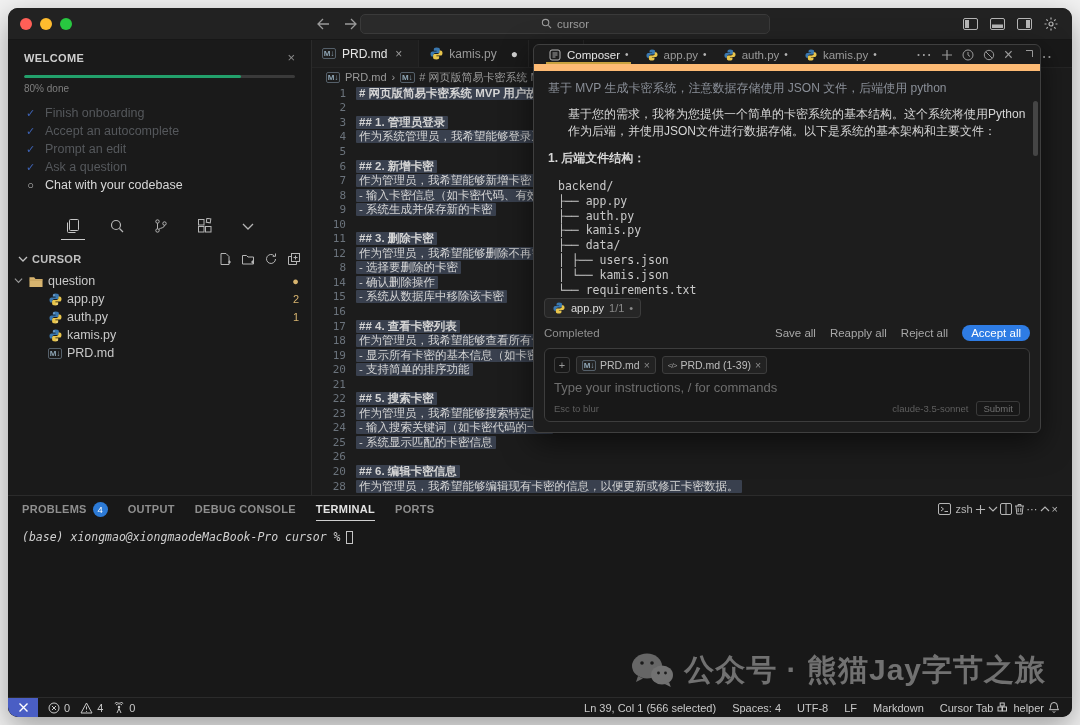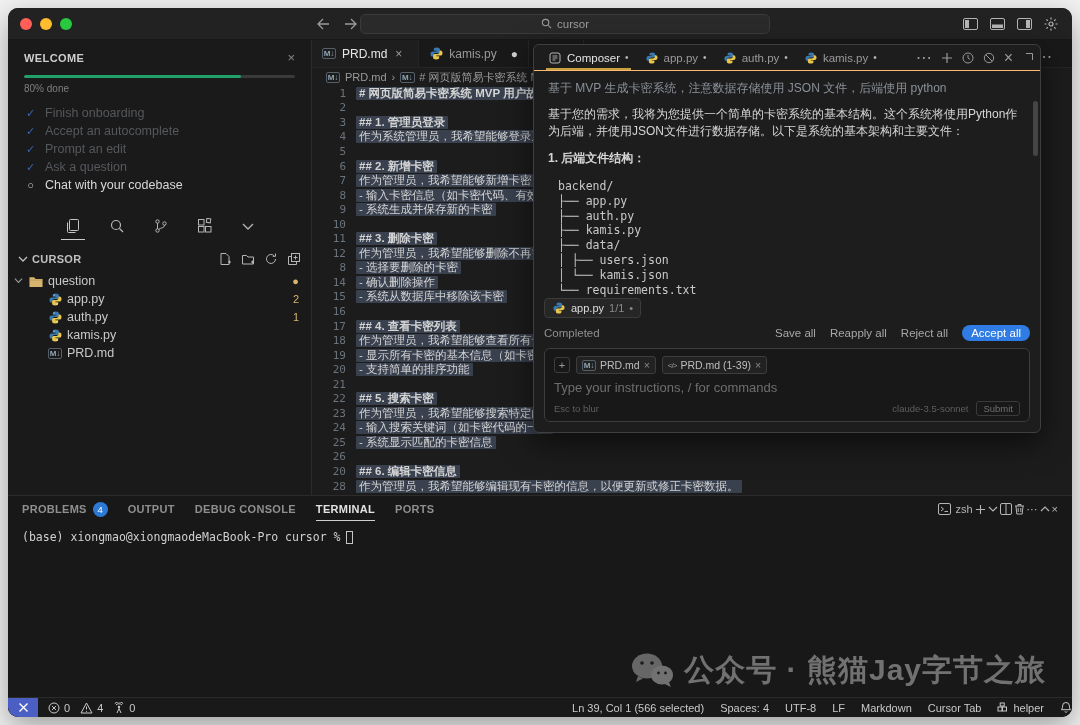--- a/index.html
+++ b/index.html
@@ -62,30 +62,30 @@
   #breadcrumb { height:18px; display:flex; align-items:center; gap:5px; padding-left:14px; font-size:11px; color:#9a9a9a; }
   #code { position:absolute; top:46px; left:0; right:0; bottom:0; overflow:hidden; }
   .code-line { display:flex; height:14.55px; align-items:center; }
   .line-num { width:34px; text-align:right; flex:0 0 auto; color:#6b737c; font-size:11px; font-family:"DejaVu Sans Mono",monospace; }
   .line-text { margin-left:10px; font-size:11.5px; color:#d4d4d4; white-space:nowrap; background:#39404e; padding:0 3px; border-radius:1px; line-height:13px; }
   .line-text:empty { background:transparent; padding:0; }
   .line-text.bold { font-weight:bold; }
 
   
   #composer { position:absolute; left:221px; top:4px; width:508px; height:389px; background:#1d1d1d; border:1px solid #3f3f3f; border-radius:6px; box-shadow:0 10px 30px rgba(0,0,0,.55); z-index:5; display:flex; flex-direction:column; overflow:hidden; }
-  #composer-tabs { height:26px; display:flex; align-items:center; border-bottom:1px solid #fdba74; padding:0 6px; flex:0 0 auto; }
+  #composer-tabs { height:26px; display:flex; align-items:center; border-bottom:7px solid #fdba74; padding:0 6px; flex:0 0 auto; }
   .cp-tab { display:flex; align-items:center; gap:5px; height:100%; padding:0 8px; font-size:11.5px; color:#9a9a9a; cursor:pointer; position:relative; white-space:nowrap; }
   .cp-tab.active { color:#e4e4e4; }
   .cp-tab.active:after { content:""; position:absolute; left:6px; right:6px; bottom:0; height:2px; background:#c9a23f; }
   .cp-dot { color:#b5b5b5; font-size:10px; }
   .cp-actions { margin-left:auto; display:flex; gap:9px; align-items:center; color:#9a9a9a; }
   .cp-actions svg{display:block;cursor:pointer}
   #composer-body { flex:1 1 auto; padding:9px 14px 10px 14px; overflow:hidden; position:relative; font-size:12px; }
   .user-msg { color:#8a8f98; }
-  .ai-reply { margin-top:9px; color:#d6d6d6; line-height:17px; }
+  .ai-reply { margin-top:9px; color:#d6d6d6; line-height:17px;margin-left:20px; }
   .cp-section { margin-top:10px; color:#d6d6d6; font-weight:bold; font-size:12px; }
   .file-tree { margin:12px 0 0 10px; font-size:11.5px; color:#c9c9c9; line-height:14.8px; }
   .cp-scrollbar { position:absolute; right:2px; top:30px; width:5px; height:55px; background:#454545; border-radius:3px; }
   #composer-foot { flex:0 0 auto; padding:0 10px 10px 10px; }
   .chip-row { display:flex; }
   .file-chip { display:flex; align-items:center; gap:5px; border:1px solid #3c3c3c; background:#262626; border-radius:4px; padding:2px 7px; font-size:11px; color:#dddddd; }
   .file-chip .cnt { color:#8a8a8a; }
   .action-row { display:flex; align-items:center; margin-top:7px; font-size:11.5px; color:#8f8f8f; gap:14px; }
   .action-row .spacer { flex:1; }
   .link-btn { color:#a8a8a8; cursor:pointer; }
@@ -104,32 +104,32 @@
   
   #panel { height:202px; flex:0 0 auto; background:#181818; border-top:1px solid #2b2b2b; position:relative; }
   #panel-tabs { height:26px; display:flex; align-items:center; padding:0 14px; gap:20px; }
   .pn-tab { font-size:11px; letter-spacing:.3px; color:#8f8f8f; display:flex; align-items:center; gap:6px; height:100%; cursor:pointer; position:relative; font-weight:bold; }
   .pn-tab.active { color:#e2e2e2; }
   .pn-tab.active:after { content:""; position:absolute; left:0; right:0; bottom:1px; height:1px; background:#cfcfcf; }
   .pn-badge { min-width:15px; height:15px; border-radius:8px; color:#fff; font-size:9.5px; display:flex; align-items:center; justify-content:center; font-weight:normal; }
   .panel-actions { margin-left:auto; display:flex; align-items:center; gap:2px; color:#b5b5b5; font-size:11px; }
   .panel-actions svg{display:block;cursor:pointer}
   .shell-label{display:flex;align-items:center;gap:4px;}
-  #term-line { margin:8px 0 0 14px; font-size:11.5px; color:#d0d0d0; display:flex; align-items:center; }
+  #term-line { margin:8px 0 0 14px; font-size:11.5px; color:#d0d0d0; display:flex; align-items:center;font-style:italic; }
   .term-cursor { display:inline-block; width:7px; height:13px; border:1px solid #c5c5c5; margin-left:5px; }
 
   
   #watermark { position:absolute; right:26px; bottom:26px; display:flex; align-items:center; gap:10px; z-index:6; opacity:.78; }
   #watermark .wm-text { font-size:30px; color:#8a8a8a; font-weight:bold; letter-spacing:1px; }
 
   
   #statusbar { height:20px; flex:0 0 auto; background:#191919; border-top:1px solid #2b2b2b; display:flex; align-items:center; font-size:11px; color:#c9c9c9; }
   .sb-remote { height:100%; width:30px; display:flex; align-items:center; justify-content:center; flex:0 0 auto; border-bottom-left-radius:9px; }
   .sb-group { display:flex; align-items:center; gap:4px; margin-left:10px; }
-  .sb-right { margin-left:auto; display:flex; align-items:center; gap:16px; padding-right:0; }
+  .sb-right { margin-left:auto; display:flex; align-items:center; gap:4px; padding-right:12px; }
   .sb-item { cursor:pointer; white-space:nowrap; }
   .sb-ext { display:flex; align-items:center; gap:4px; }
 </style>
 </head>
 <body>
 
 <div id="window">
 
   <div id="titlebar">
     <div class="traffic">

